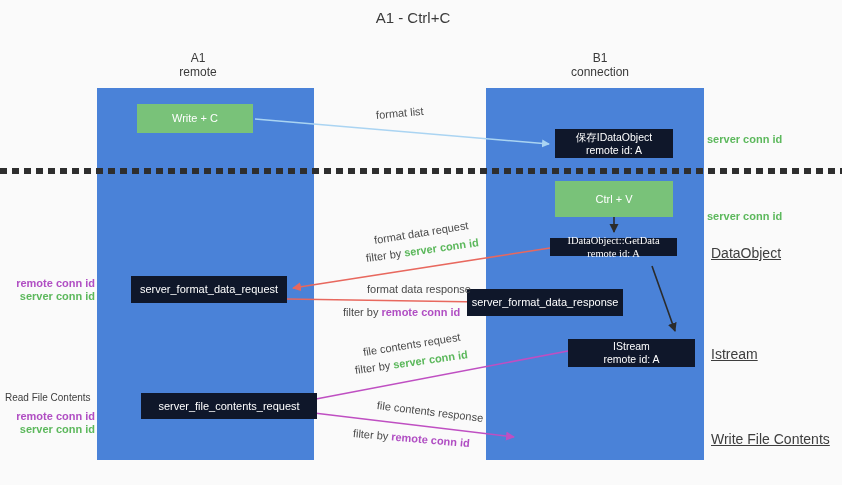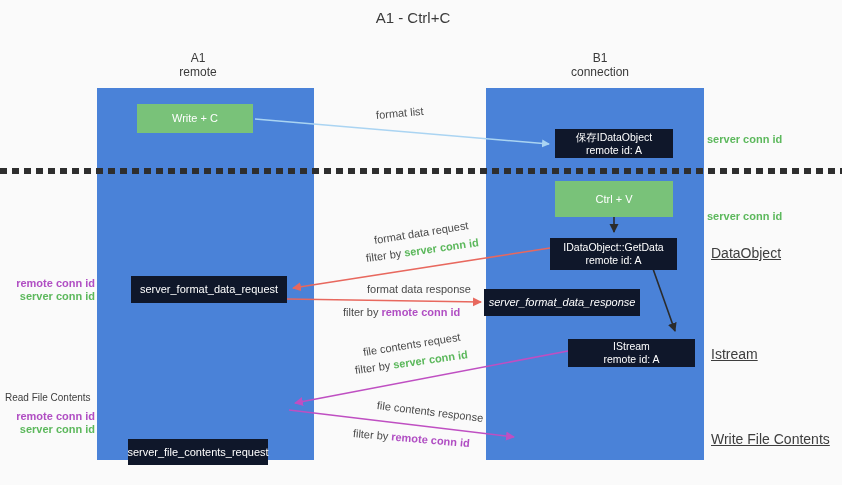--- a/index.html
+++ b/index.html
@@ -33,25 +33,25 @@
   .node { color: #ffffff; text-align: center; display: flex;
     flex-direction: column; align-items: center; justify-content: center;
     font-size: 11px; line-height: 13px; }
   .node.green  { background: #79c279; }
   .node.orange { background: #0f172a; }
   .node .ln { display: block; font-size: 10.5px; line-height: 13px; }
 
   #box-ctrl-c   { left: 137px; top: 104px; width: 116px; height: 29px; }
   #box-save-ido { left: 555px; top: 129px; width: 118px; height: 29px; }
   #box-ctrl-v   { left: 555px; top: 181px; width: 118px; height: 36px; }
-  #box-getdata  { left: 550px; top: 238px; width: 127px; height: 32px; }
+  #box-getdata  { left: 550px; top: 238px; width: 127px; height: 18px; font-family: Liberation Serif, serif; }
   #box-fmt-req  { left: 131px; top: 276px; width: 156px; height: 27px; }
-  #box-fmt-resp { left: 484px; top: 289px; width: 156px; height: 27px; font-style: italic; }
+  #box-fmt-resp { left: 467px; top: 289px; width: 156px; height: 27px; }
   #box-istream  { left: 568px; top: 339px; width: 127px; height: 28px; }
-  #box-file-req { left: 128px; top: 393px; width: 140px; height: 26px; margin-top: 46px; }
+  #box-file-req { left: 141px; top: 393px; width: 176px; height: 26px; }
   #box-file-resp{ left: 522px; top: 427px; width: 156px; height: 26px; }
 
   .conn-green  { color: #5cb85c; font-weight: bold; font-size: 11px; }
   .conn-purple { color: #b04ec3; font-weight: bold; font-size: 11px; }
   .side-dark   { color: #3d3d3d; font-size: 14px; text-decoration: underline; }
 
   #lbl-scid-top { left: 707px; top: 133px; }
   #lbl-scid-mid { left: 707px; top: 210px; }
   #lbl-dataobject { left: 711px; top: 245px; }
   #lbl-istream    { left: 711px; top: 346px; }

